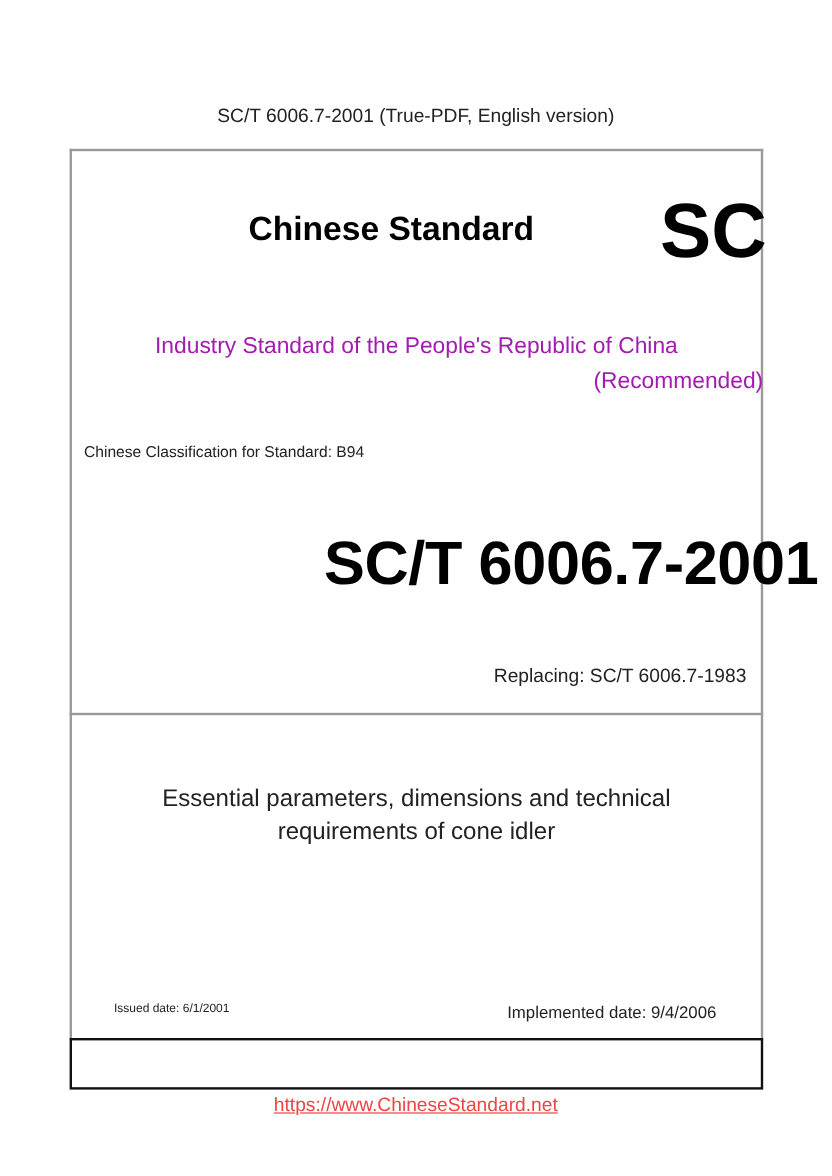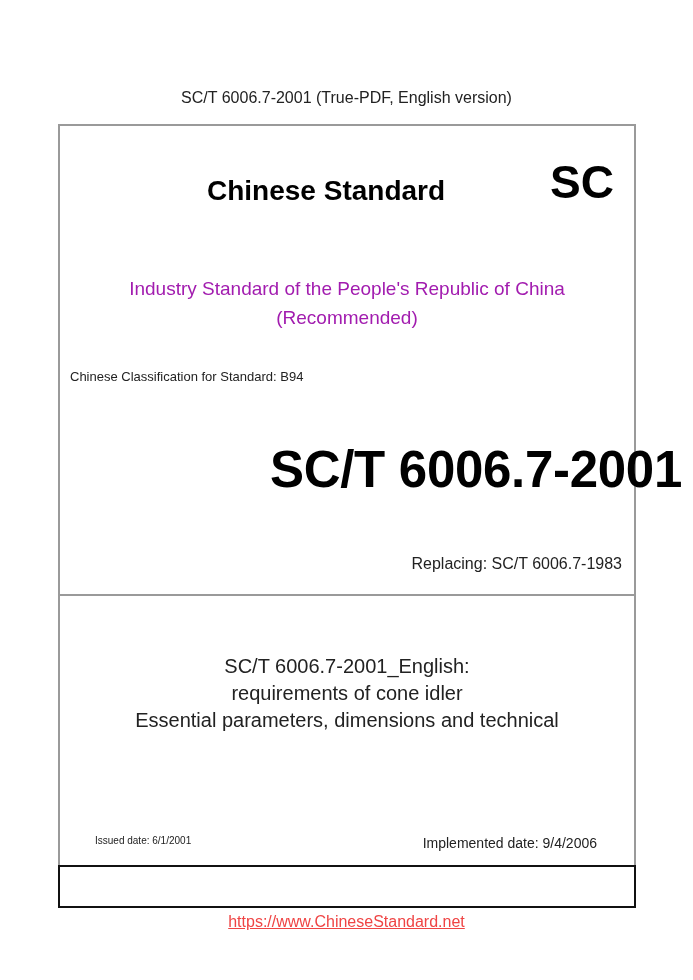--- a/index.html
+++ b/index.html
@@ -3,24 +3,24 @@
 <meta charset="utf-8">
 <style>
   html, body { margin: 0; padding: 0; background: #ffffff; }
   body { width: 693px; height: 980px; position: relative; overflow: hidden;
          font-family: "Liberation Sans", sans-serif; color: #000; }
   .abs { position: absolute; margin-top: 20px; }
   .header-line { left: 0; width: 693px; top: 69px; text-align: center; font-size: 16px; color: #222; }
   .frame { left: 58px; top: 104px; width: 574px; height: 741px; border: 2px solid #9a9a9a; border-bottom: none; }
   .divider { left: 58px; top: 574px; width: 578px; height: 2px; background: #9a9a9a; }
   .title { left: 207px; top: 155px; font-size: 28px; font-weight: bold; white-space: nowrap; }
-  .sc { left: 550px; top: 135px; font-size: 46px; font-weight: bold; }
+  .sc { left: 550px; top: 135px; font-size: 64px; font-weight: bold; }
   .sub { left: 58px; width: 578px; text-align: center; font-size: 19px; color: #a21caf; }
   .sub1 { top: 258px; }
-  .sub2 { top: 287px; }
+  .sub2 { top: 287px; text-align: right; }
   .classif { left: 70px; top: 349px; font-size: 13px; color: #222; }
   .code { left: 270px; top: 420px; font-size: 51px; font-weight: bold; white-space: nowrap; letter-spacing: -0.3px; }
   .replacing { right: 71px; top: 535px; font-size: 16px; color: #222; white-space: nowrap; }
   .eng { left: 58px; width: 578px; top: 633px; text-align: center; font-size: 20px; line-height: 27px; color: #222; }
   .eng div { white-space: nowrap; }
   .issued { left: 95px; top: 815px; font-size: 10px; color: #222; }
   .impl { right: 96px; top: 815px; font-size: 14px; color: #222; }
   .blackbox { left: 58px; top: 845px; width: 574px; height: 39px; border: 2px solid #111; }
   .url { left: 0; width: 693px; top: 893px; text-align: center; font-size: 16px; color: #ef4444; text-decoration: underline; }
 </style>
@@ -38,23 +38,22 @@
 <div class="abs sub sub1">Industry Standard of the People's Republic of China</div>
 <div class="abs sub sub2">(Recommended)</div>
 
 <div class="abs classif">Chinese Classification for Standard: B94</div>
 
 <div class="abs code">SC/T 6006.7-2001</div>
 
 <div class="abs replacing">Replacing: SC/T 6006.7-1983</div>
 
 <div class="abs eng">
-  <div>SC/T 6006.7-2001_English:</div>
+  <div>Essential parameters, dimensions and technical</div>
   <div>requirements of cone idler</div>
-  <div>Essential parameters, dimensions and technical</div>
 </div>
 
 <div class="abs issued">Issued date: 6/1/2001</div>
 <div class="abs impl">Implemented date: 9/4/2006</div>
 
 <div class="abs blackbox"></div>
 
 <a class="abs url">https://www.ChineseStandard.net</a>
 
 </body></html>

